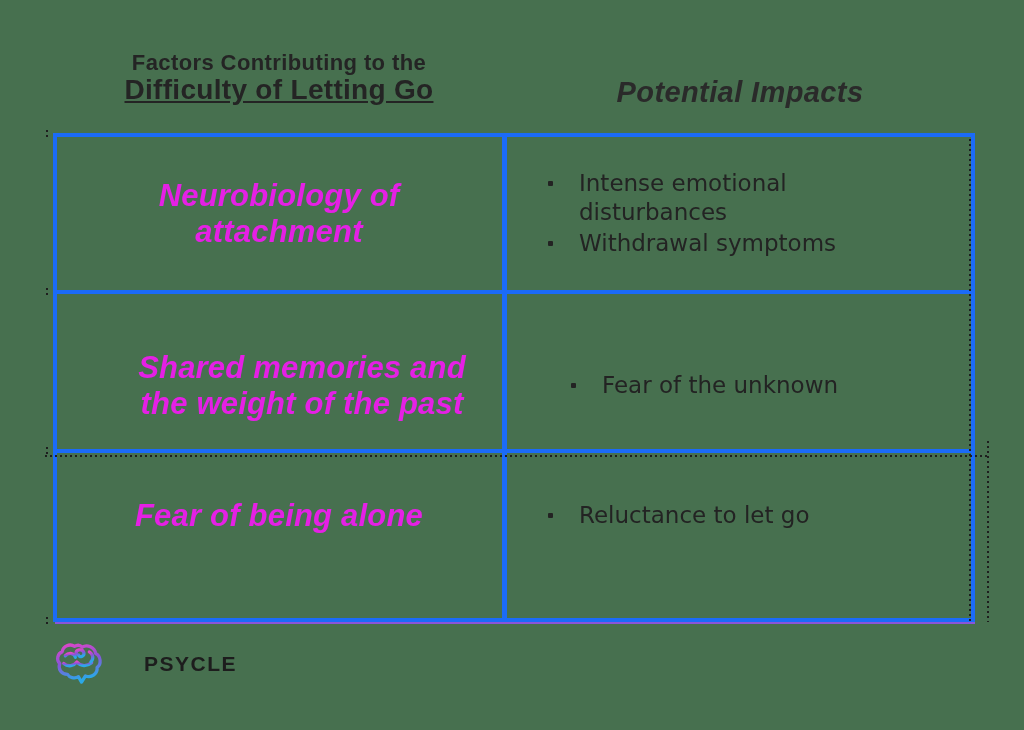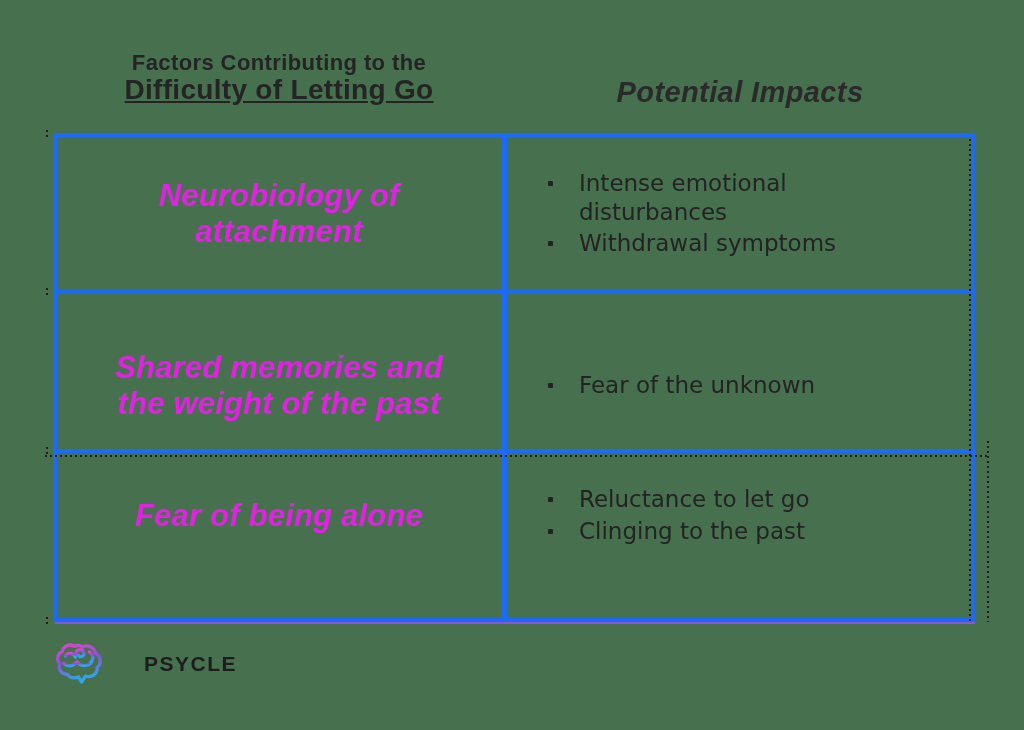--- a/index.html
+++ b/index.html
@@ -21,21 +21,21 @@
   .l-h1{left:0;top:157px;width:922px;height:4px;}
   .l-h2{left:0;top:316px;width:922px;height:4px;}
   .l-bottom{left:0;top:485px;width:922px;height:4px;}
   .l-bottom-accent{left:2px;top:489px;width:920px;height:2px;background:#8A55D8;}
   .l-left{left:0;top:0;width:4px;height:489px;}
   .l-right{left:918px;top:0;width:4px;height:489px;}
   .l-vdiv{left:449px;top:0;width:5px;height:489px;}
 
   .row{position:absolute;left:0;width:922px;display:flex;}
   .row1{top:4px;height:153px;}
-  .row2{top:161px;height:183px;}
+  .row2{top:161px;height:183px;padding-left:23px;}
   .row3{top:320px;height:141px;}
   .row3 .cell-inner{transform:translateY(-8px);}
 
   .cell-factor{width:452px;display:flex;align-items:center;justify-content:center;box-sizing:border-box;}
   .cell-factor .cell-inner{width:372px;text-align:center;color:#E520E5;font-weight:700;
         font-style:italic;font-size:31px;line-height:1.13;letter-spacing:.2px;}
   .cell-impacts{flex:1;display:flex;align-items:center;box-sizing:border-box;padding-left:40px;}
   .cell-impacts ul{list-style:none;margin:0;padding:0;width:345px;
         font-family:"DejaVu Sans",sans-serif;}
   .cell-impacts li{position:relative;padding-left:34px;color:#232323;font-size:23px;
@@ -103,21 +103,20 @@
       </div>
     </div>
 
     <div class="row row3">
       <div class="cell-factor">
         <div class="cell-inner">Fear of being alone</div>
       </div>
       <div class="cell-impacts">
         <ul class="cell-inner">
           <li>Reluctance to let go</li>
-          <li>Clinging to the past</li>
         </ul>
       </div>
     </div>
   </div>
 
   <div class="dot-h dot-full"></div>
   <div class="dot-v dot-right1"></div>
   <div class="dot-v dot-right2"></div>
   <div class="tick tick1"></div>
   <div class="tick tick2"></div>

